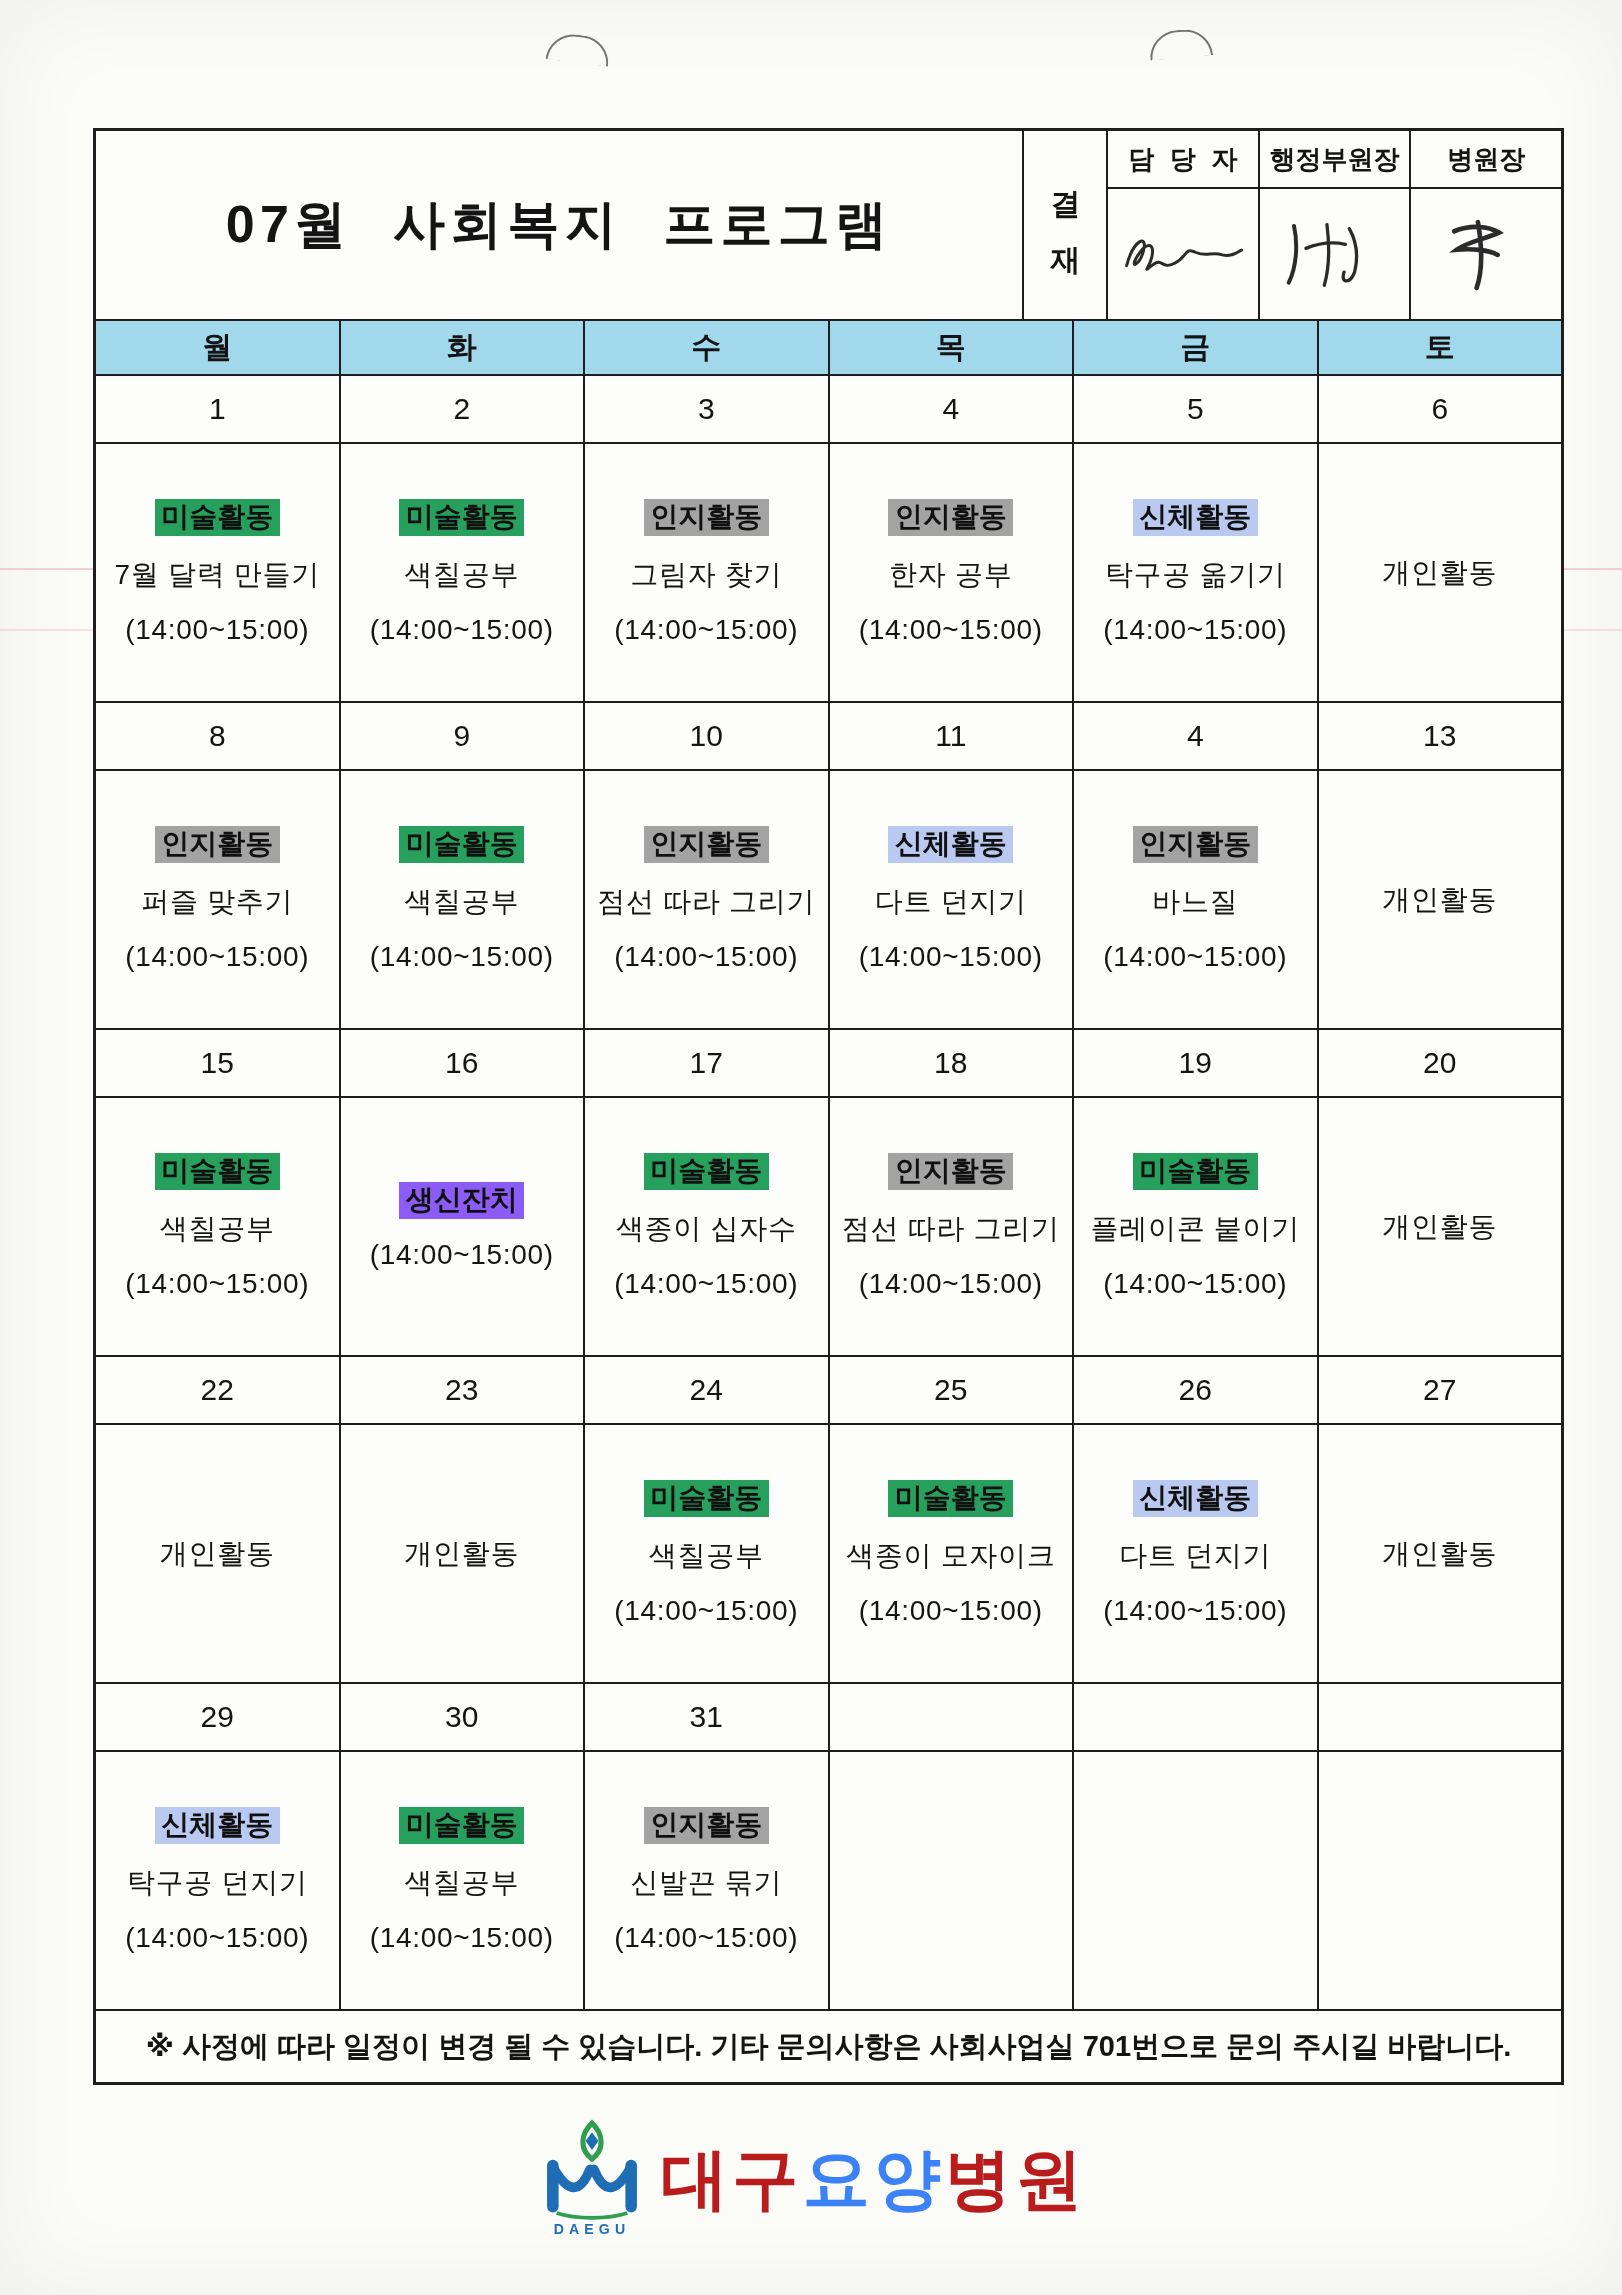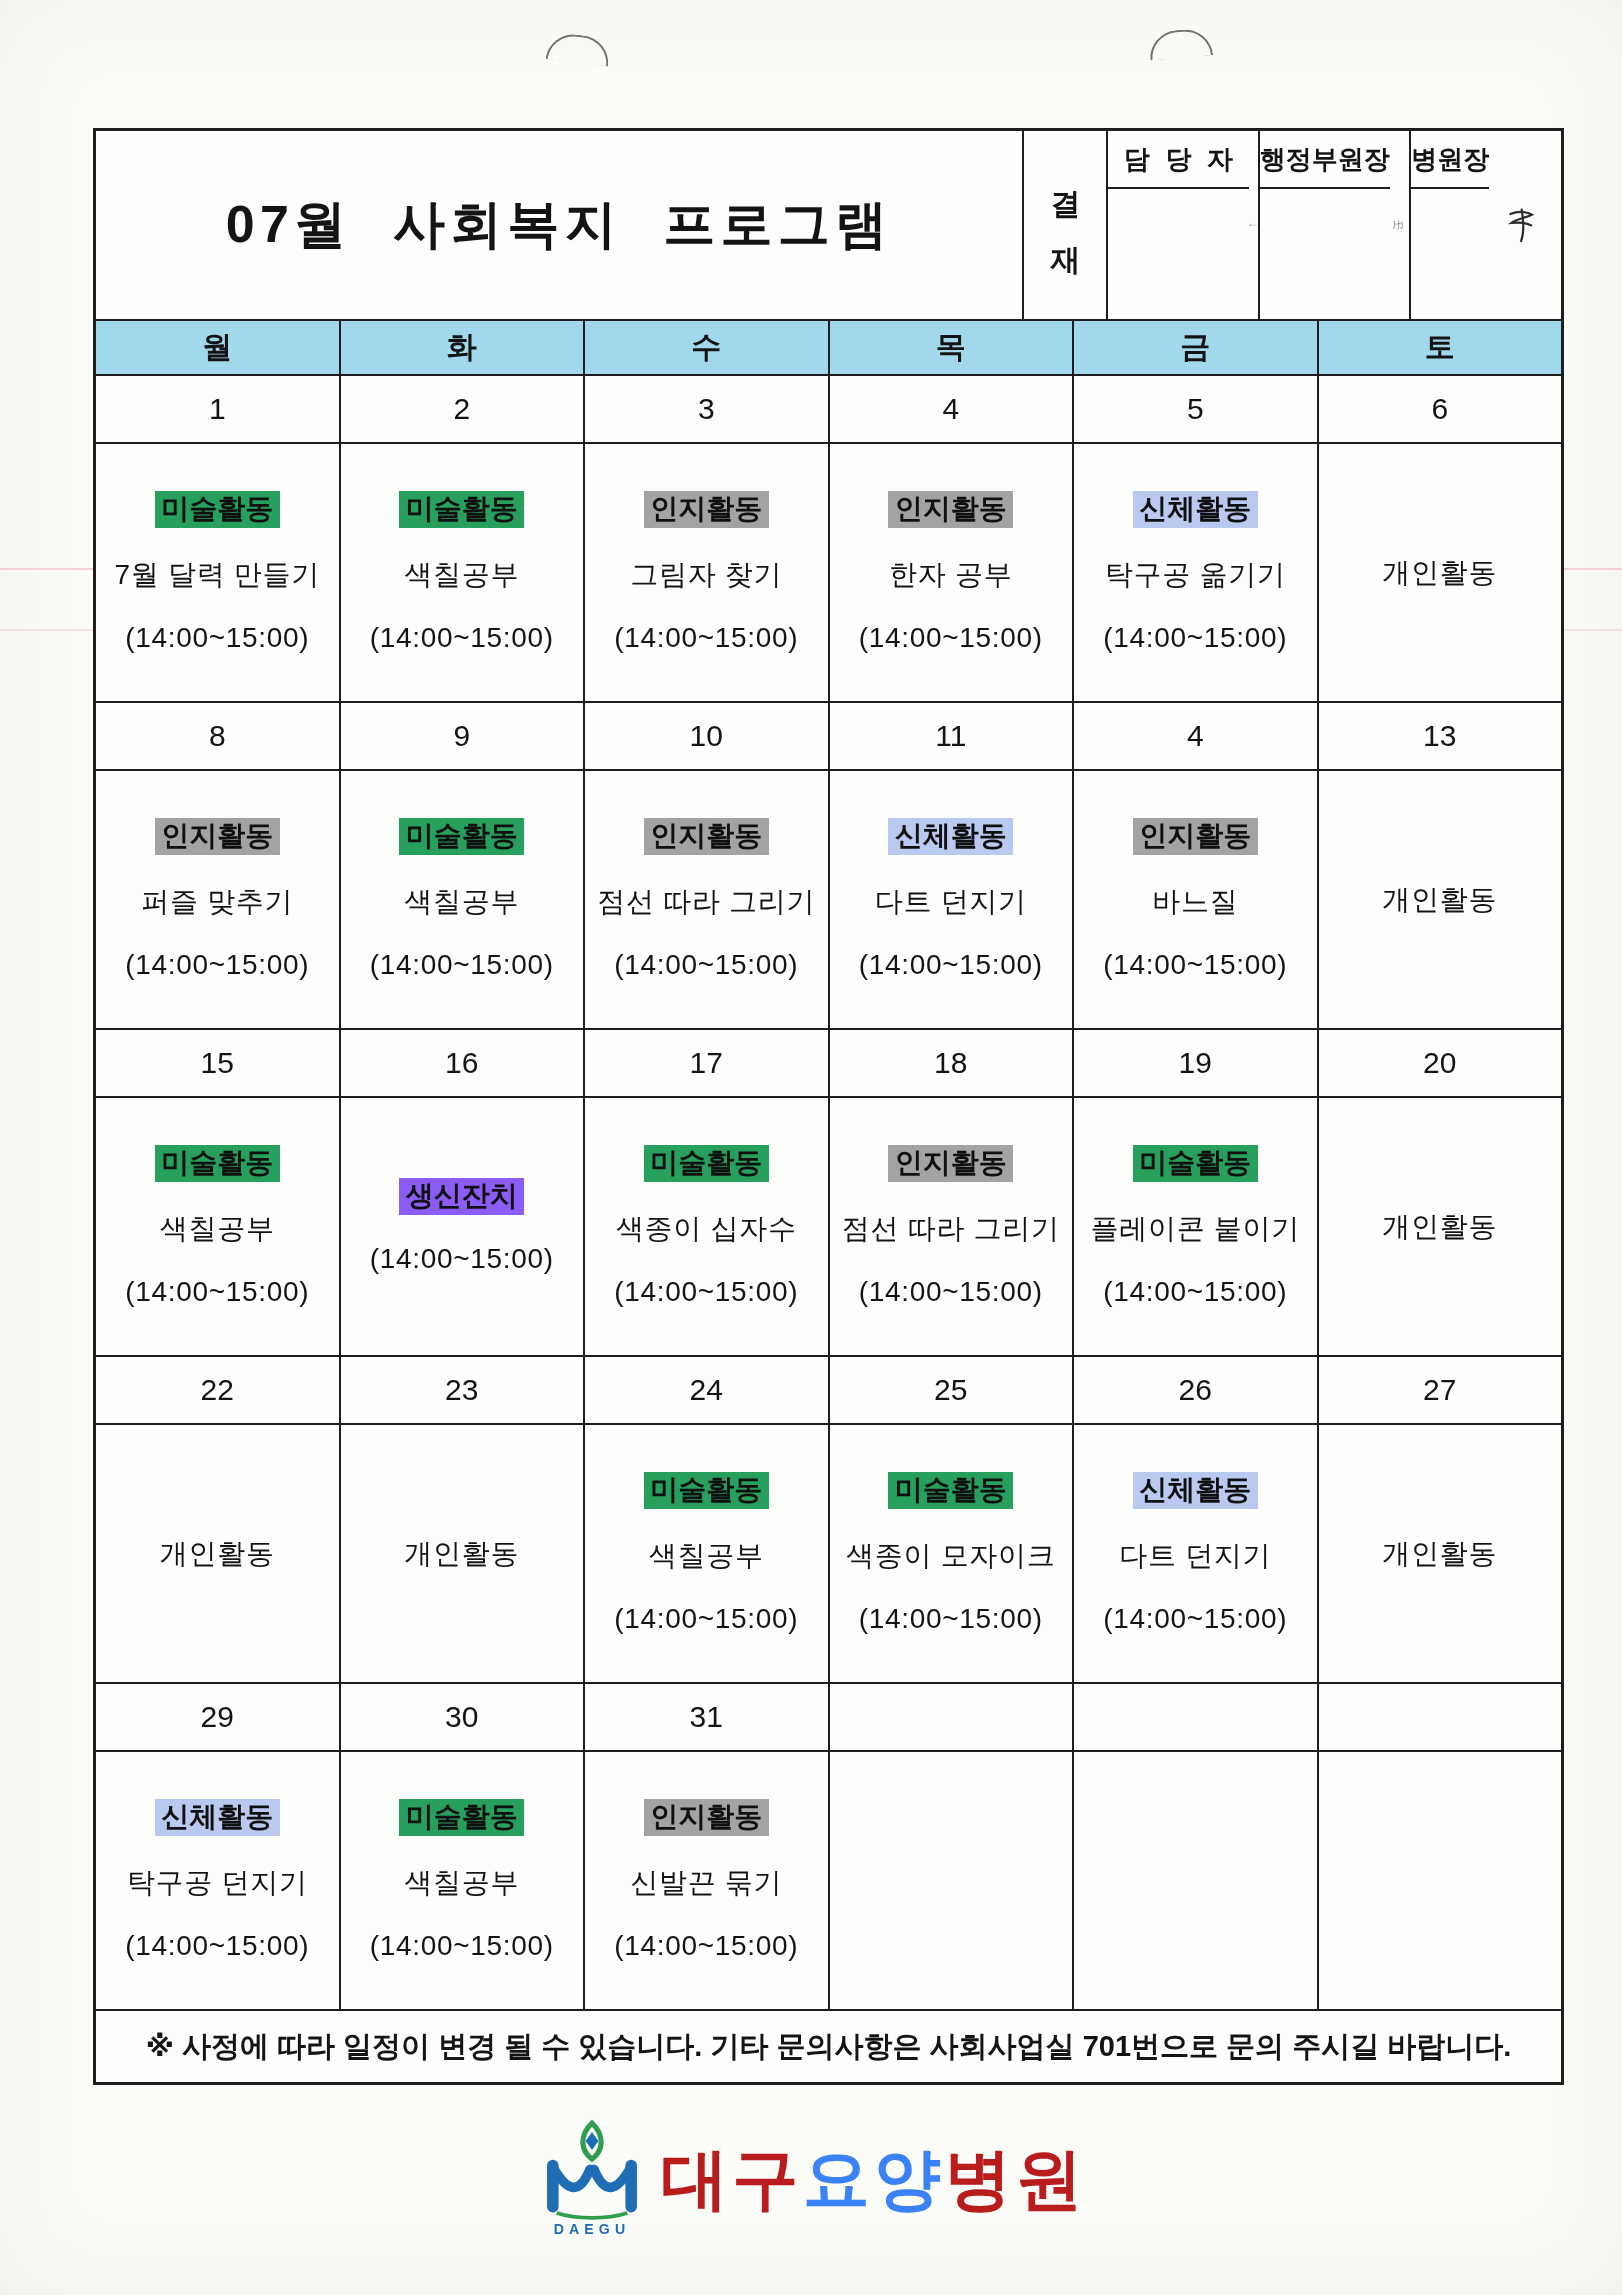--- a/index.html
+++ b/index.html
@@ -13,36 +13,36 @@
   .sl1{top:568px}.sl2{top:629px;opacity:.6}
 
   .table{position:absolute;left:93px;top:128px;width:1471px;border:3.3px solid #1e1e1e;background:#fdfdfb;display:flex;flex-direction:column}
   .row{display:flex;border-top:2px solid #1e1e1e}
   .row:first-child{border-top:none}
 
   .trow{height:188px}
   .tcell{flex:1;display:flex;align-items:center;justify-content:center;font-size:52px;font-weight:700;letter-spacing:5.2px;word-spacing:22px}
   .appr{width:539px;display:flex;border-left:2px solid #1e1e1e}
   .gyeol{width:82px;display:flex;align-items:center;justify-content:center;writing-mode:vertical-rl;text-orientation:upright;font-size:30px;font-weight:700;letter-spacing:26px}
-  .acol{flex:1;display:flex;flex-direction:row;border-left:2px solid #1e1e1e}
+  .acol{flex:1;display:flex;flex-direction:column;border-left:2px solid #1e1e1e}
   .ahead{height:58px;display:flex;align-items:center;justify-content:center;font-size:26px;font-weight:700;border-bottom:2px solid #1e1e1e}
   .ahead.sp{letter-spacing:15.7px;padding-left:15.7px}
   .asig{flex:1;display:flex;align-items:center;justify-content:center}
   .asig svg{width:88%;height:82%}
 
   .hrow{height:55px;background:#a2d8ec}
   .hcell{flex:1;display:flex;align-items:center;justify-content:center;font-size:30px;font-weight:700;border-left:2px solid #1e1e1e}
   .hcell:first-child{border-left:none}
 
   .drow{height:68px}
   .dcell{flex:1;display:flex;align-items:center;justify-content:center;font-size:30px;font-weight:500;border-left:2px solid #1e1e1e}
   .dcell:first-child{border-left:none}
 
   .arow{height:259px}
-  .acell{flex:1;display:flex;flex-direction:column;align-items:center;justify-content:center;gap:28px;border-left:2px solid #1e1e1e;padding:5.2px;text-align:center}
+  .acell{flex:1;display:flex;flex-direction:column;align-items:center;justify-content:center;gap:20px;border-left:2px solid #1e1e1e;padding:5.2px;text-align:center}
   .acell:first-child{border-left:none}
   .cat{font-size:28px;font-weight:800;padding:2.6px 6.5px;line-height:1.15;color:#101010}
   .cat.green{background:#27a05e}
   .cat.yellow{background:#a3a3a3}
   .cat.blue{background:#b9c9f0}
   .cat.orange{background:#8b5cf6}
   .act,.time{font-size:28px;font-weight:400;letter-spacing:0.7px}
   .cat:empty,.act:empty,.time:empty{display:none}
 
   .frow{height:73px}

